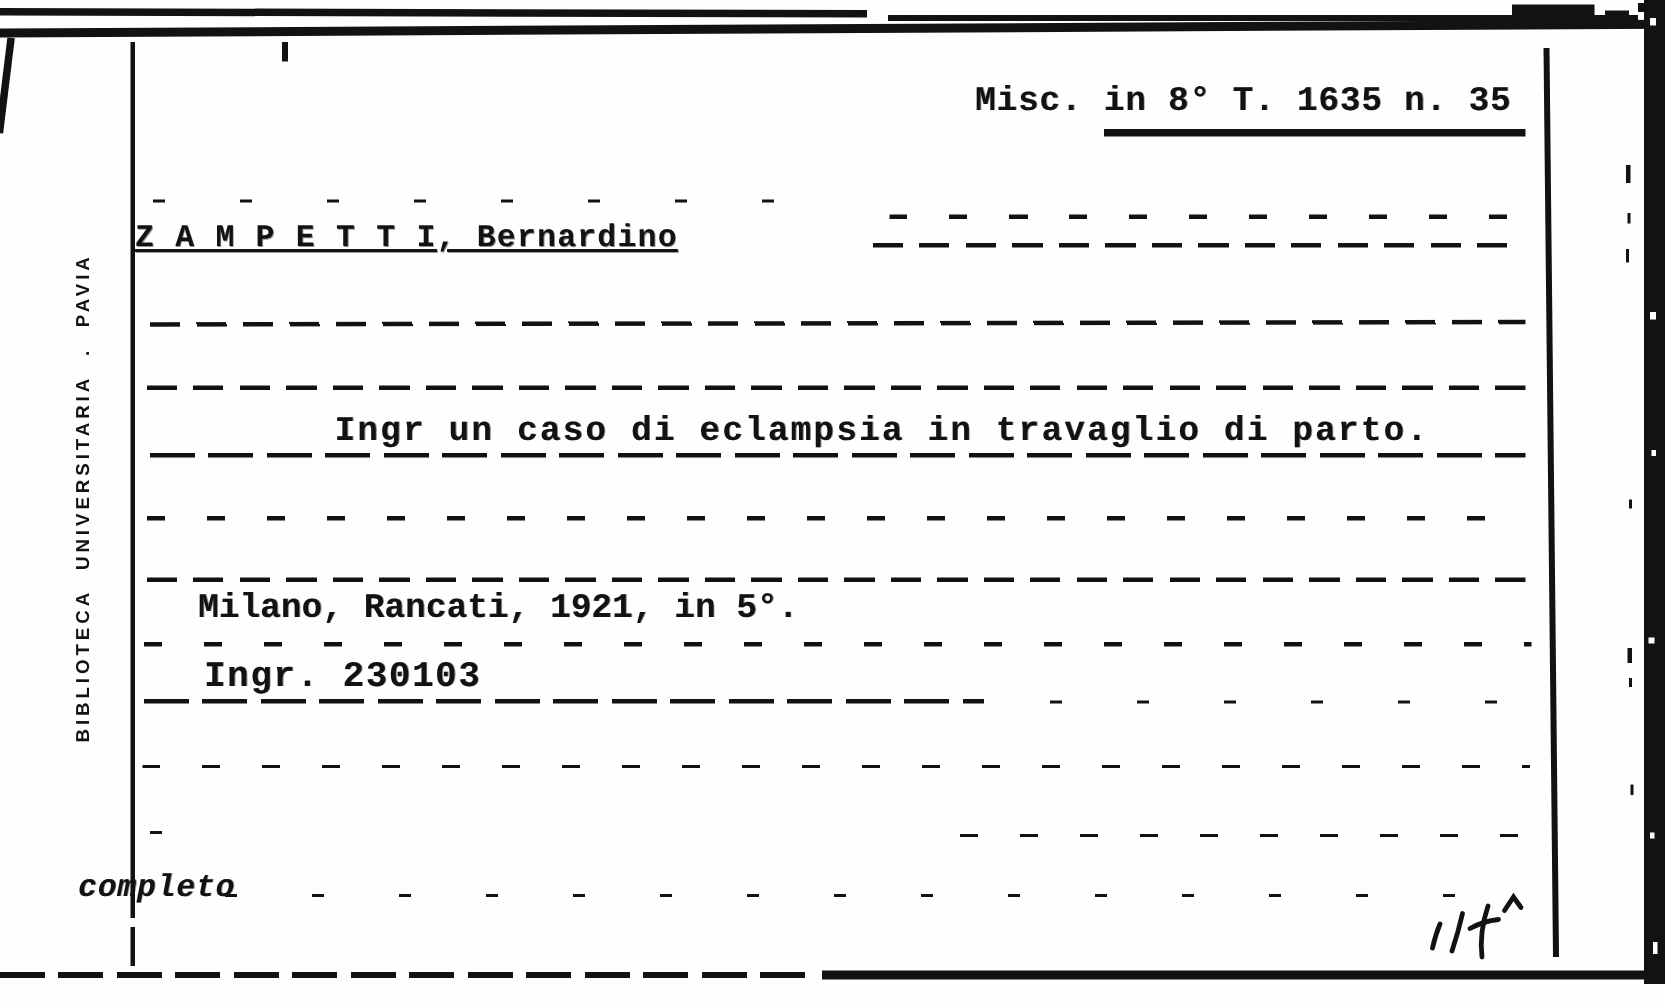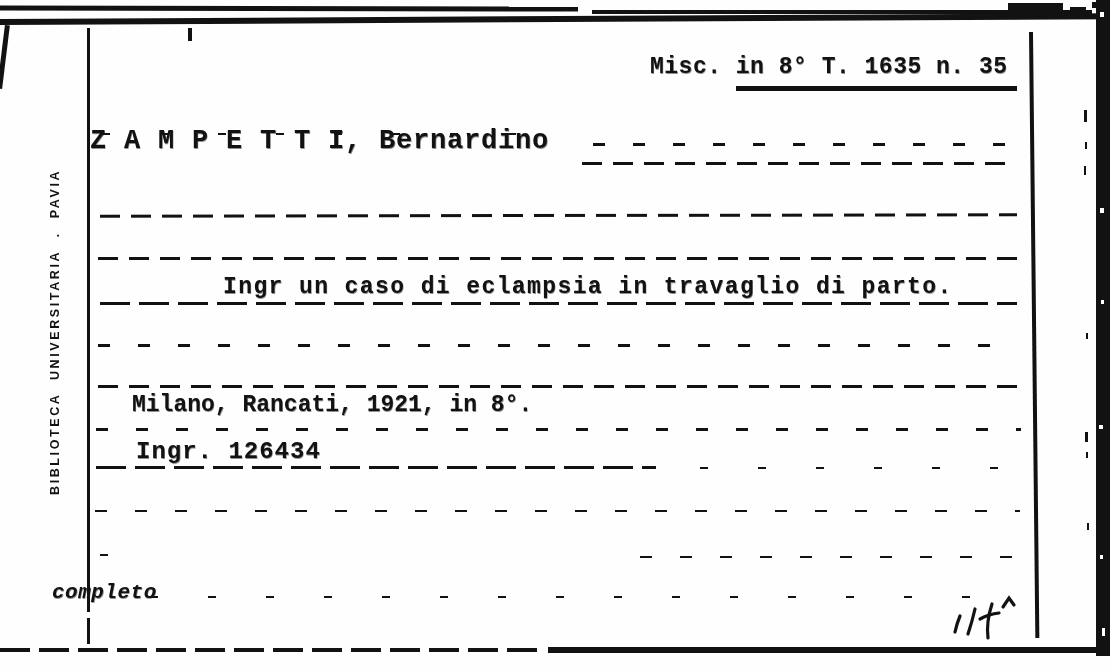--- a/index.html
+++ b/index.html
@@ -77,27 +77,27 @@
   <div class="bar" style="left:1086px;top:333px;width:2px;height:6px;"></div>
   <div class="bar" style="left:1085px;top:432px;width:3px;height:10px;"></div>
   <div class="bar" style="left:1086px;top:452px;width:2px;height:6px;"></div>
   <div class="bar" style="left:1087px;top:523px;width:2px;height:7px;"></div>
 
   <div class="typed" style="left:650px;top:56px;font-size:23px;letter-spacing:0.5px;">Misc. in 8° T. 1635 n. 35</div>
   <div class="bar" style="left:736px;top:86px;width:281px;height:5px;"></div>
 
   <div class="stamp-vertical">BIBLIOTECA UNIVERSITARIA . PAVIA</div>
 
-  <div class="typed" style="left:90px;top:128px;font-size:27px;letter-spacing:0.8px;">Z A M P E T T I, Bernardino</div>
+  <div class="typed" style="left:90px;top:149px;font-size:21px;letter-spacing:0.8px;text-decoration:underline;">Z A M P E T T I, Bernardino</div>
 
   <div class="typed" style="left:223px;top:276px;font-size:23px;letter-spacing:1.4px;">Ingr un caso di eclampsia in travaglio di parto.</div>
 
-  <div class="typed" style="left:132px;top:394px;font-size:23px;">Milano, Rancati, 1921, in 8°.</div>
+  <div class="typed" style="left:132px;top:394px;font-size:23px;">Milano, Rancati, 1921, in 5°.</div>
 
-  <div class="typed" style="left:136px;top:440px;font-size:24px;letter-spacing:1px;">Ingr. 126434</div>
+  <div class="typed" style="left:136px;top:440px;font-size:24px;letter-spacing:1px;">Ingr. 230103</div>
 
   <div class="typed" style="left:52px;top:582px;font-size:21px;letter-spacing:0.5px;font-style:italic;">completo</div>
 
   <div class="rule d-xsparse" style="left:102px;top:133px;width:430px;height:2px;"></div>
   <div class="rule d-sparse" style="left:593px;top:143px;width:423px;"></div>
   <div class="rule d-med" style="left:582px;top:162px;width:434px;"></div>
   <div class="rule d-med" style="left:100px;top:214px;width:917px;transform:rotate(-0.1deg);"></div>
   <div class="rule d-med" style="left:98px;top:257px;width:919px;"></div>
   <div class="rule d-dense" style="left:100px;top:302px;width:917px;"></div>
   <div class="rule d-sparse" style="left:98px;top:344px;width:919px;"></div>

